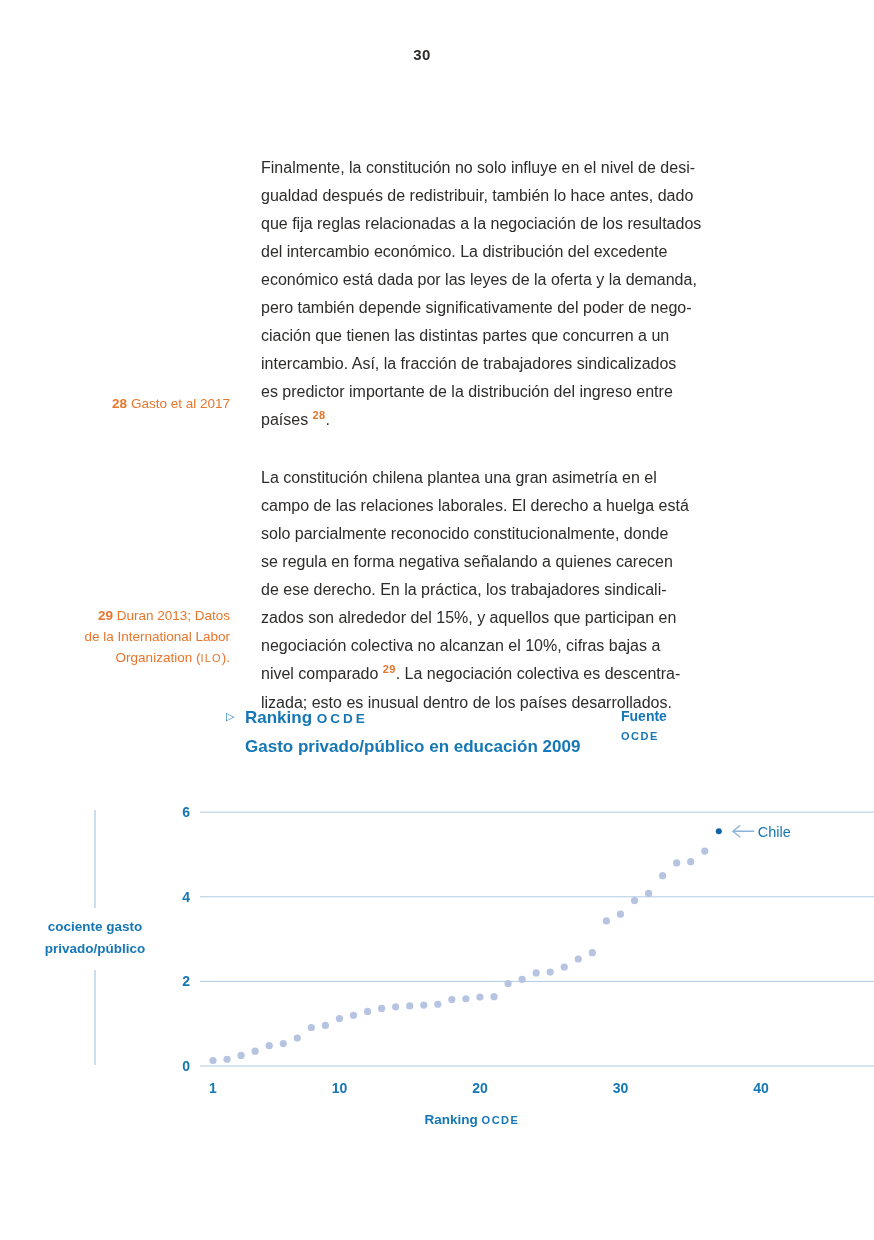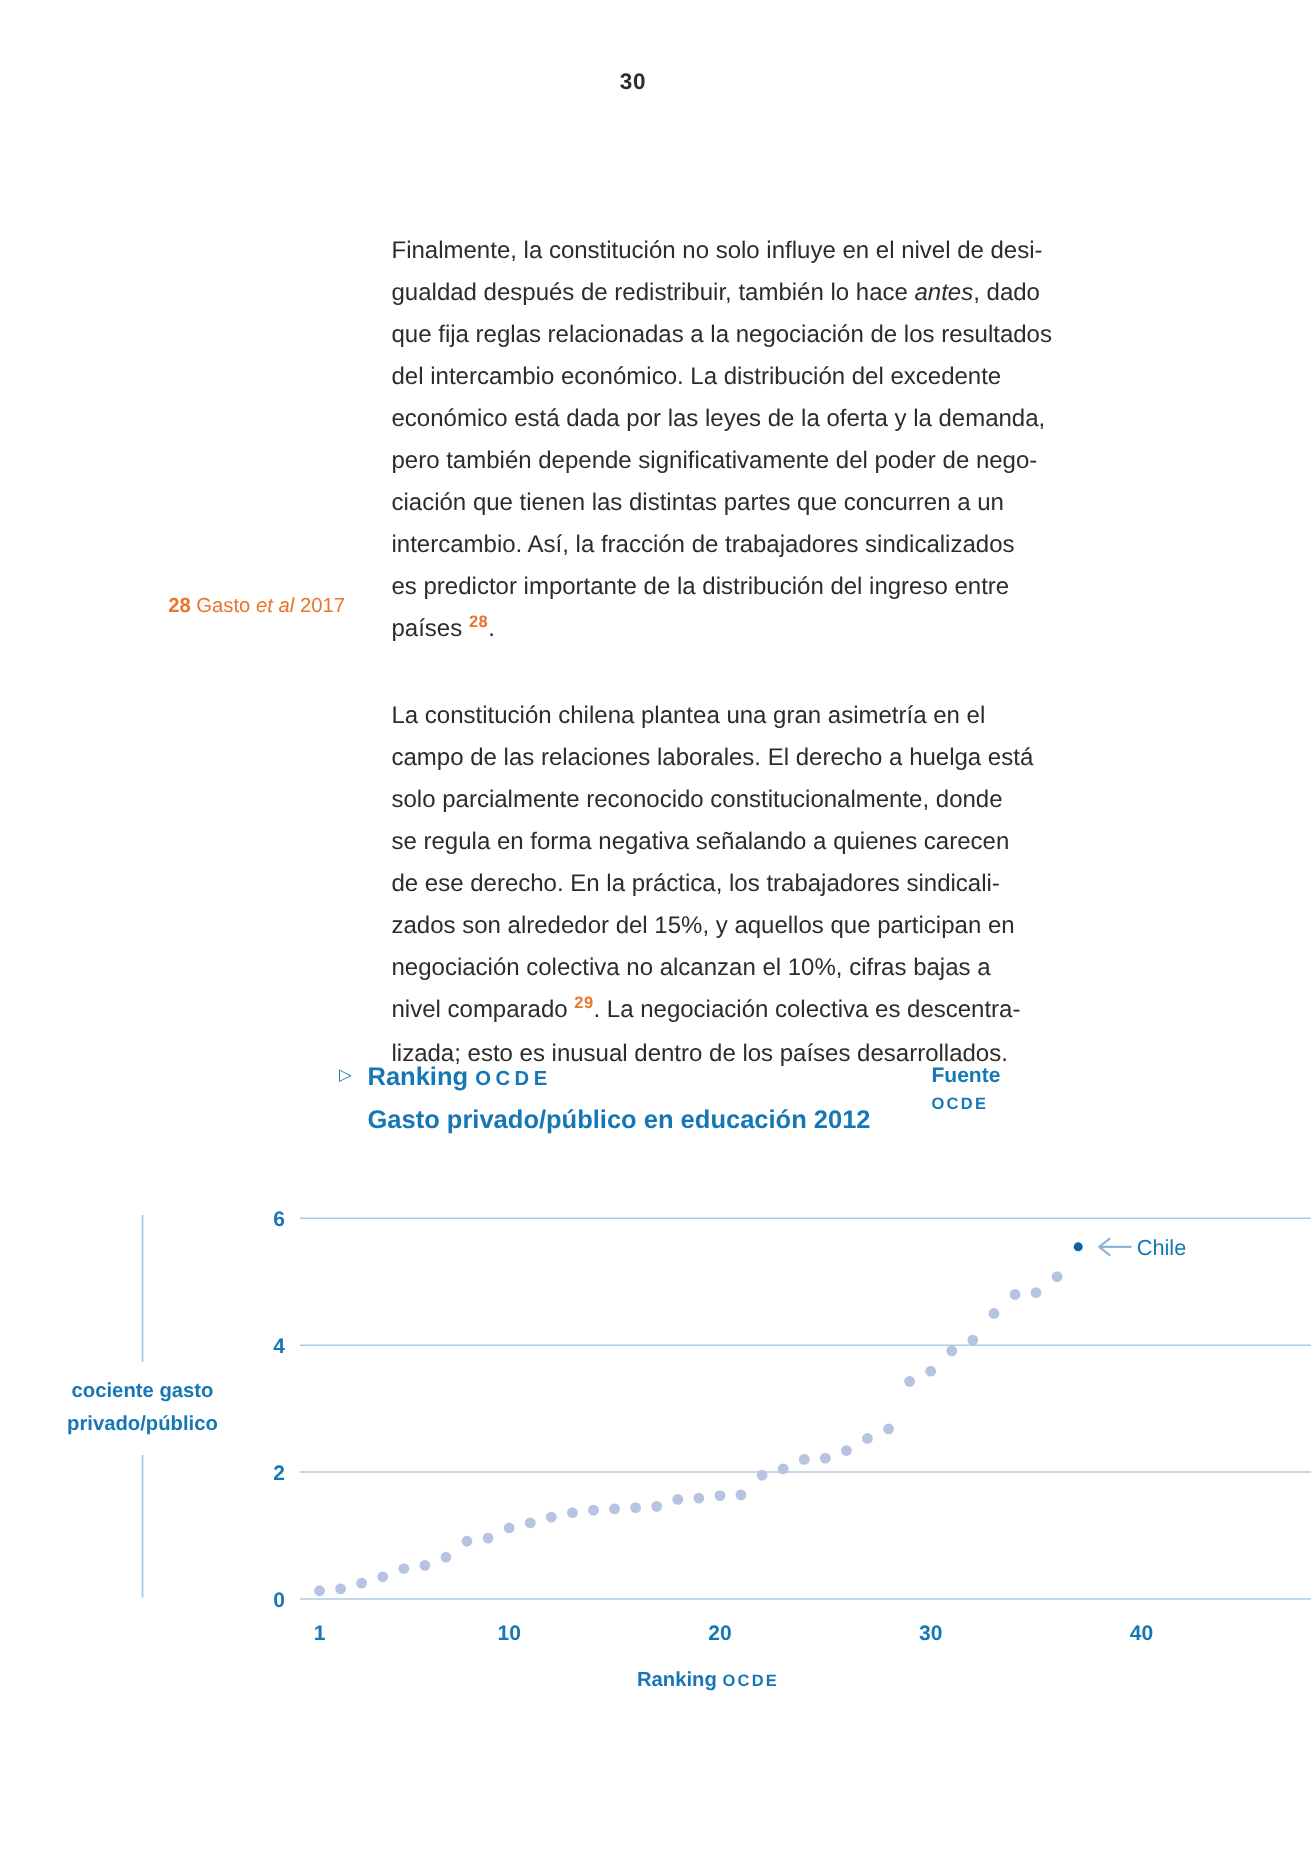--- a/index.html
+++ b/index.html
@@ -10,21 +10,21 @@
   .page-number{
     position:absolute;top:46px;left:0;width:844px;text-align:center;
     font-size:15px;font-weight:bold;letter-spacing:.5px;color:#2e2c2a;
   }
   .body-col{position:absolute;left:245px;width:530px;}
   .para{
     white-space:pre-line;font-size:16px;line-height:28px;color:#2e2c2a;margin:16px;
   }
   .p1{top:110px;position:absolute;}
   .p2{top:420px;position:absolute;}
-  .em{font-style:italic;}
+  .em{}
   .fnref{
     color:#e8752b;font-size:11px;font-weight:bold;
     position:relative;top:-6px;letter-spacing:.3px;
   }
   .margin-note{
     position:absolute;text-align:right;color:#e8752b;
     font-size:13.5px;line-height:21px;white-space:pre-line;
   }
   .mn28{left:30px;top:372px;width:200px;}
   .mn29{left:20px;top:584px;width:210px;}
@@ -74,26 +74,31 @@
 zados son alrededor del 15%, y aquellos que participan en
 negociación colectiva no alcanzan el 10%, cifras bajas a
 nivel comparado </span><span class="fnref">29</span><span>. La negociación colectiva es descentra-
 lizada; esto es inusual dentro de los países desarrollados.</span>
   </div>
 
   <div class="margin-note mn28">
     <b>28</b><span> Gasto </span><span class="em">et al</span><span> 2017</span>
   </div>
 
+  <div class="margin-note mn29">
+    <b>29</b><span> Duran 2013; Datos
+de la International Labor
+Organization (</span><span class="sc">ILO</span><span>).</span>
+  </div>
 
   <div class="fig-marker">▷</div>
 
   <div class="fig-title">
     <span><span>Ranking </span><span class="caps">OCDE</span></span><br>
-    <span>Gasto privado/público en educación 2012</span>
+    <span>Gasto privado/público en educación 2009</span>
   </div>
 
   <div class="fig-source">
     <span class="src-label">Fuente</span>
     <span class="src-value">OCDE</span>
   </div>
 
   <div class="chart-wrap">
     <svg id="chart" width="874" height="345" viewBox="0 795 874 345">
         <line x1="200" x2="874" y1="1066" y2="1066" stroke="#aecbe3" stroke-width="1"></line>

